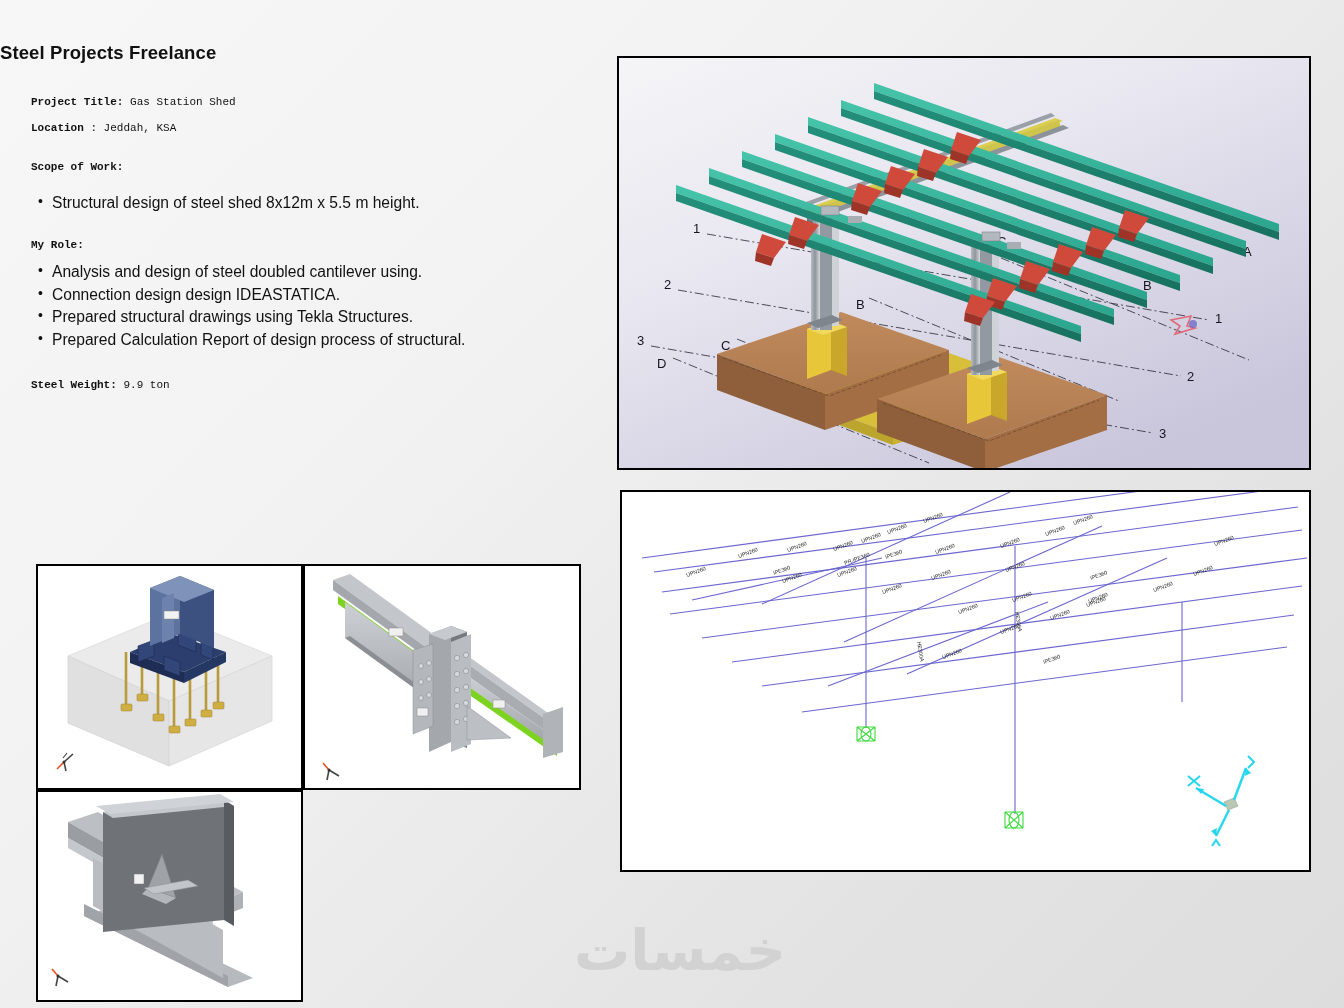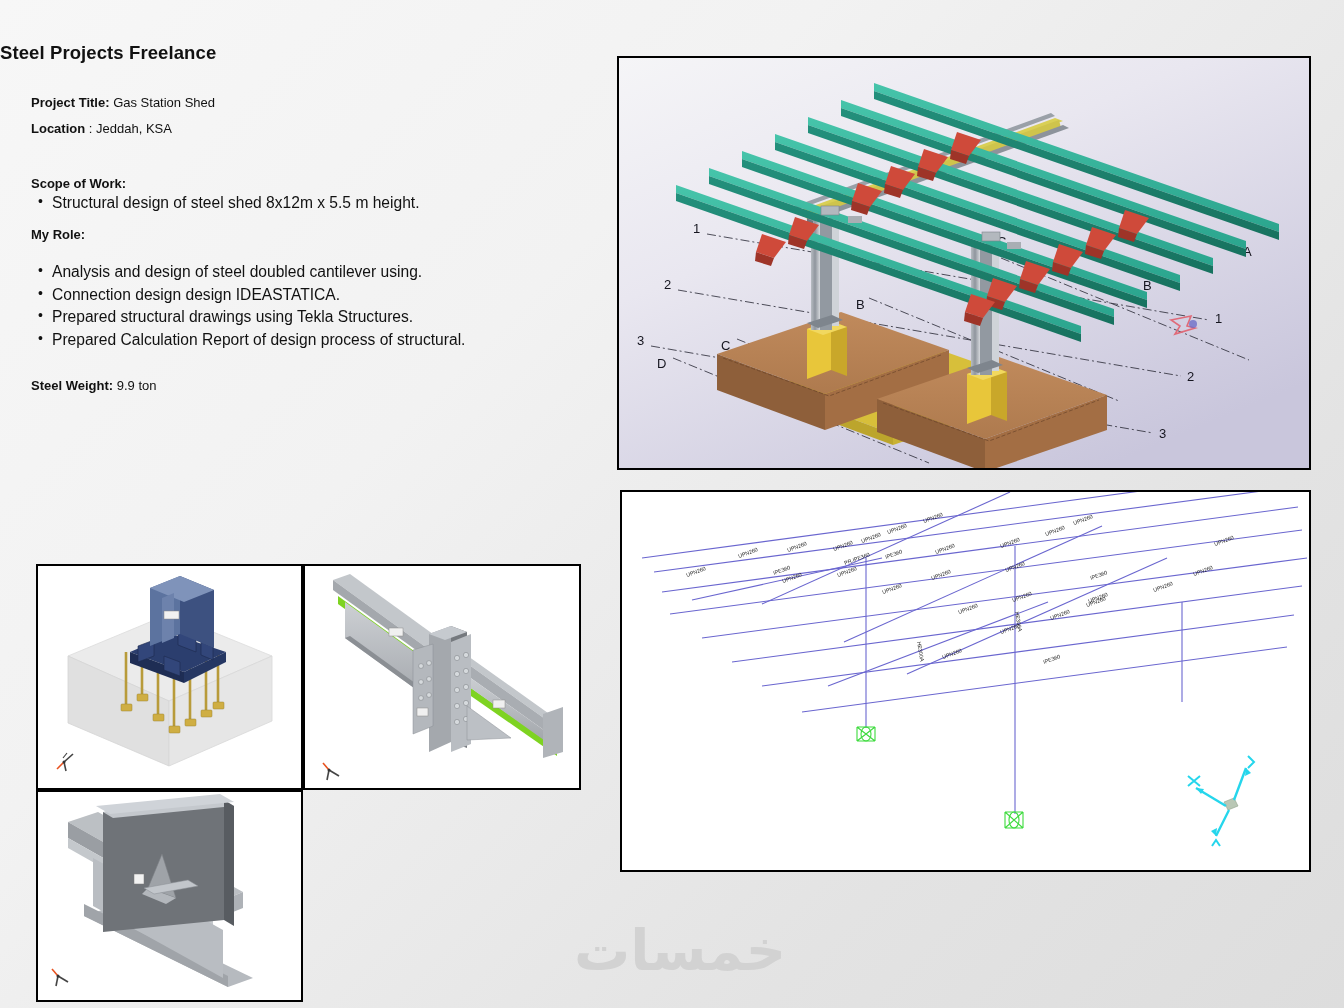--- a/index.html
+++ b/index.html
@@ -13,31 +13,31 @@
     position:relative;
   }
   .slide{position:absolute;inset:0;}
 
   
   #text-col{position:absolute;left:0;top:0;width:600px;height:470px;}
   #deck-title{
     position:absolute;left:0;top:42px;width:600px;
     font-size:18.5px;font-weight:bold;letter-spacing:.1px;
   }
-  .line{position:absolute;left:31px;font-size:13px;line-height:1.28;white-space:nowrap;}
+  .line{position:absolute;left:31px;font-size:11px;line-height:1.28;white-space:nowrap;font-family:Liberation Mono, monospace;}
   .b{font-weight:bold;}
   .bullet{position:absolute;left:38px;font-size:15.6px;white-space:nowrap;}
   .bullet .dot{position:absolute;left:0;top:-1px;font-size:14px;}
   .bullet .btxt{display:inline-block;margin-left:14px;}
 
   #l-ptitle{top:95px;}
   #l-loc{top:121px;text-align:right;}
-  #l-scope{top:176px;}
+  #l-scope{top:160px;}
   #bl-scope1{top:194px;}
-  #l-role{top:227px;}
+  #l-role{top:238px;}
   #bl-role1{top:263px;}
   #bl-role2{top:286px;}
   #bl-role3{top:308px;}
   #bl-role4{top:331px;}
   #l-weight{top:378px;}
 
   
   .panel{position:absolute;border:2px solid #000;box-sizing:border-box;overflow:hidden;background:#fff;}
   #panel-render3d{left:617px;top:56px;width:694px;height:414px;
     background:linear-gradient(150deg,#f3f3f6 0%,#eceaf1 28%,#dedbe8 62%,#ccc9dd 100%);}

